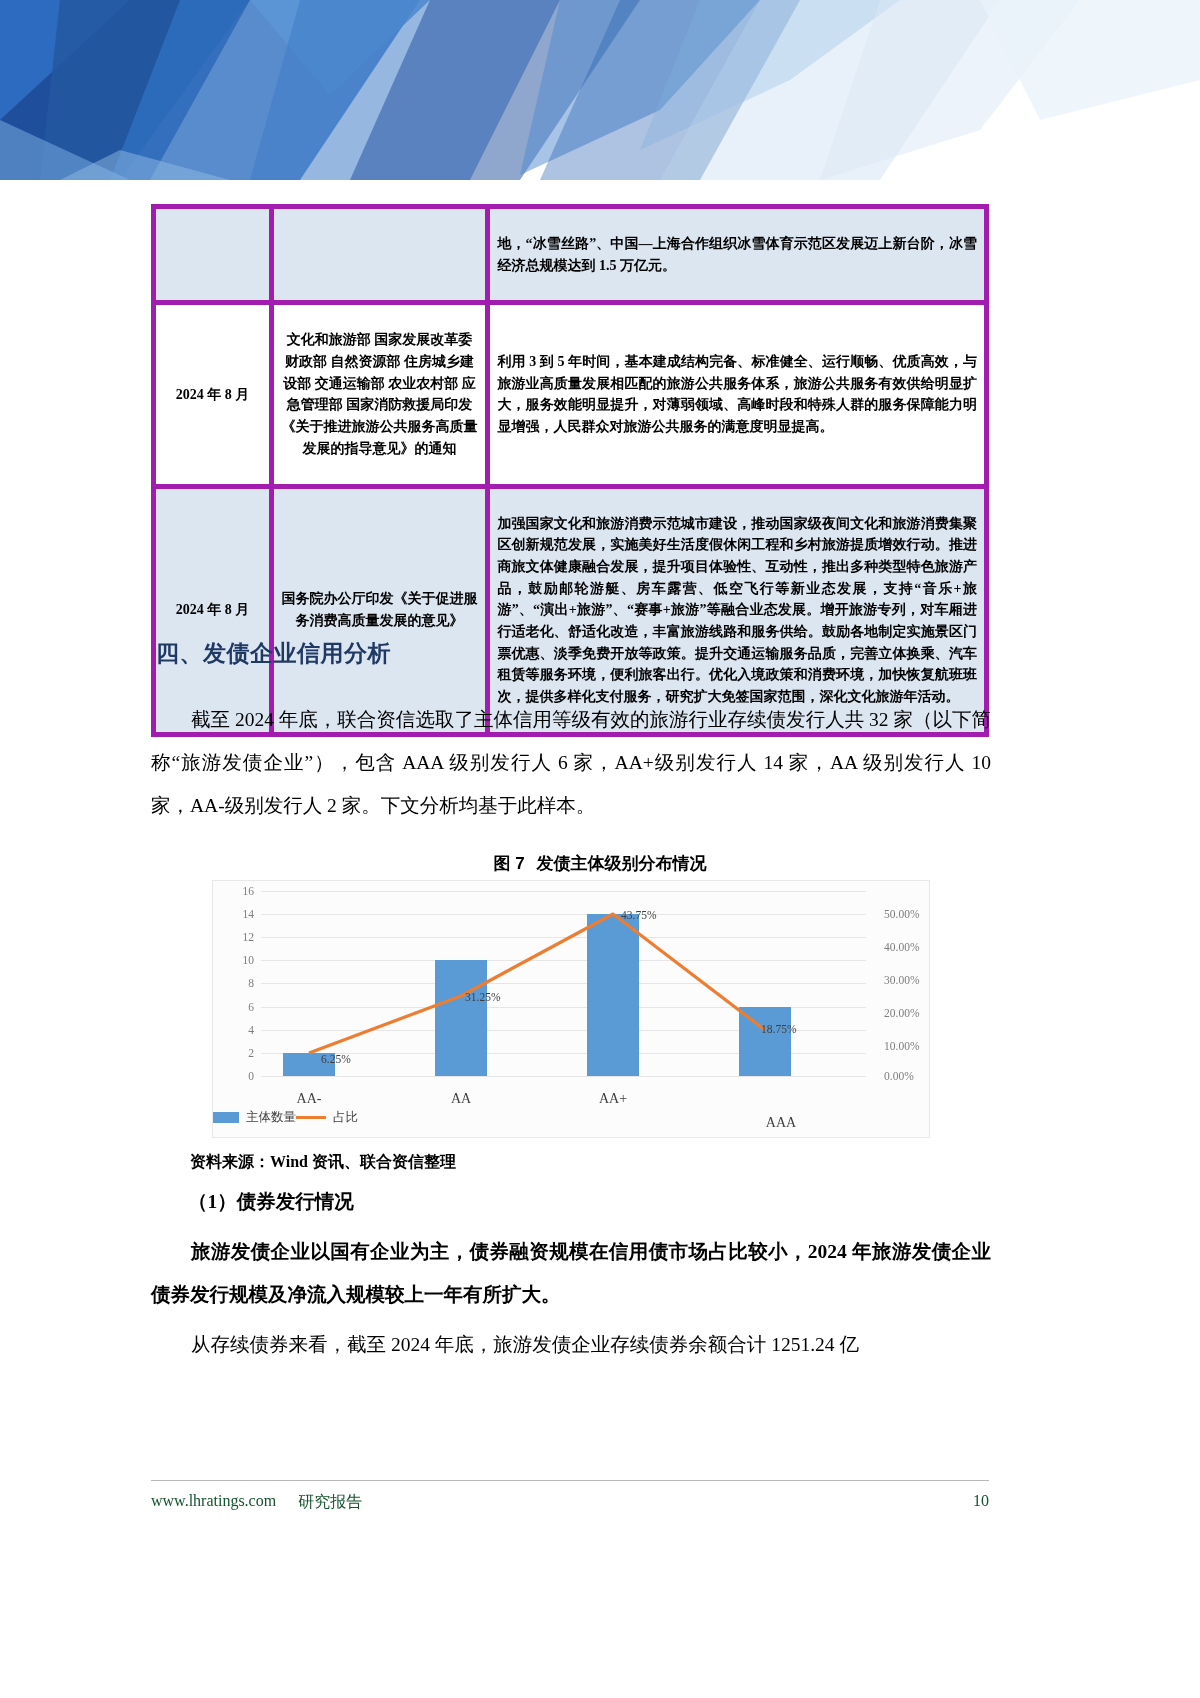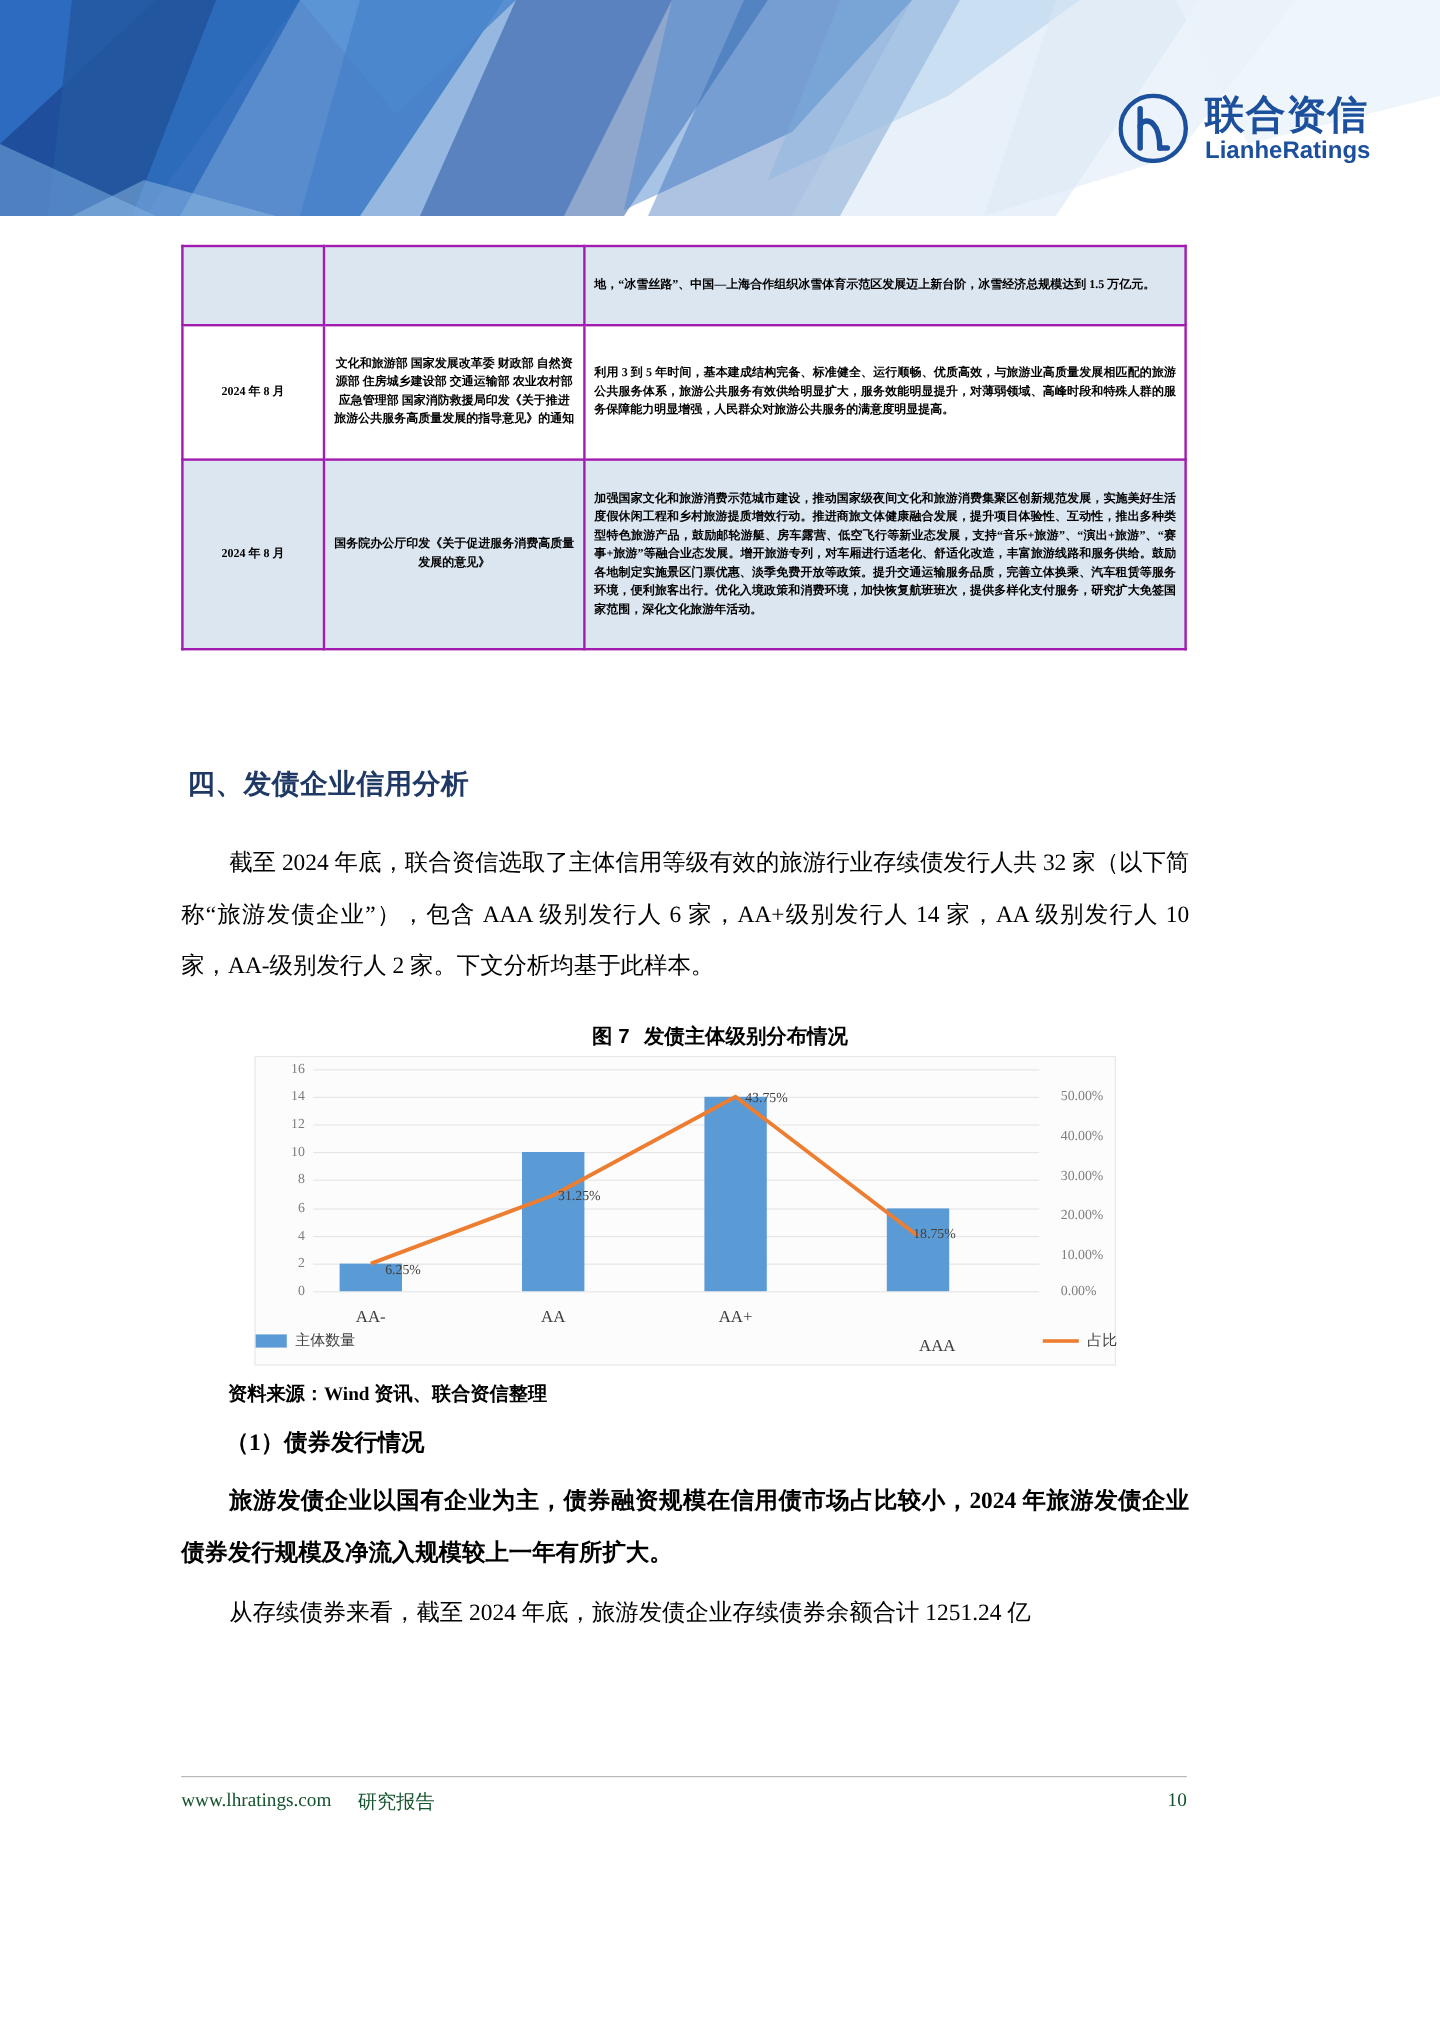--- a/index.html
+++ b/index.html
@@ -40,24 +40,24 @@
     position: absolute; left: 0; top: 180px; width: 1200px;
   }
 
   
   .tbl-wrap { position: absolute; left: 151px; top: 24px; width: 838px; }
   table.policy {
     border-collapse: collapse; width: 838px;
     font-family: "Liberation Serif", "DejaVu Serif", serif;
   }
   table.policy td {
-    border: 2px solid #a21caf;
+    border: 5px solid #a21caf;
     vertical-align: middle;
     padding: 24px 7px;
-    font-size: 10px;
+    font-size: 14px;
     line-height: 1.55;
     color: #000;
     font-weight: bold;
   }
   table.policy tr.shade td { background: #dce6f1; }
   table.policy tr.plain td { background: #ffffff; }
   td.c-date { width: 118px; text-align: center; white-space: nowrap; }
   td.c-name { width: 218px; text-align: center; }
   td.c-body { width: 502px; text-align: justify; }
   .src-note {
@@ -132,21 +132,21 @@
     font-family: "Liberation Serif", "DejaVu Serif", serif;
     font-size: 14px; color: #3f3f3f; text-align: center; width: 90px;
   }
   .dlabel {
     position: absolute;
     font-family: "Liberation Serif", "DejaVu Serif", serif;
     font-size: 11.5px; color: #3f3f3f; white-space: nowrap;
   }
   .legend {
     position: absolute; left: 0; top: 228px; width: 718px;
-    display: flex; justify-content: space-between; align-items: center; gap: 22px;
+    display: flex; justify-content: flex-start; align-items: center; 
   }
   .lg-item { display: flex; align-items: center; gap: 7px; }
   .lg-swatch { width: 26px; height: 11px; background: #5b9bd5; display: block; }
   .lg-line { width: 30px; height: 3px; background: #ed7d31; display: block; }
   .lg-text {
     font-family: "Liberation Sans", "DejaVu Sans", sans-serif;
     font-size: 12.5px; color: #3f3f3f;
   }
   .fig-src {
     position: absolute; left: 190px; top: 972px;
@@ -184,32 +184,20 @@
     <polygon points="620,0 800,0 700,180 540,180" fill="#2a62b0" opacity="0.38"></polygon>
     <polygon points="700,0 900,0 790,80 640,150" fill="#7fb0e0" opacity="0.35"></polygon>
     <polygon points="760,0 1000,0 880,180 660,180" fill="#bcd6ef" opacity="0.35"></polygon>
     <polygon points="880,0 1080,0 980,130 820,180" fill="#d9e7f5" opacity="0.5"></polygon>
     <polygon points="0,120 130,180 0,180" fill="#6fa3da" opacity="0.6"></polygon>
     <polygon points="120,150 230,180 60,180" fill="#8fb9e4" opacity="0.5"></polygon>
     <polygon points="980,0 1200,0 1200,80 1040,120" fill="#eaf2fa" opacity="0.8"></polygon>
     <polygon points="0,150 1200,150 1200,180 0,180" fill="#ffffff" opacity="0.0"></polygon>
   </svg>
 
-  <div class="logo-wrap">
-    <svg class="logo-mark" viewBox="0 0 64 64">
-      <circle cx="32" cy="32" r="30" fill="none" stroke="#1c4f9c" stroke-width="4"></circle>
-      <path d="M20 14 L20 50" stroke="#1c4f9c" stroke-width="5" fill="none" stroke-linecap="round"></path>
-      <path d="M20 31 C20 24 28 24 32 28 C36 32 38 38 38 50" stroke="#1c4f9c" stroke-width="5" fill="none" stroke-linecap="round"></path>
-      <path d="M38 50 L45 50" stroke="#1c4f9c" stroke-width="5" fill="none" stroke-linecap="round"></path>
-    </svg>
-    <div class="logo-text">
-      <span class="logo-cn">联合资信</span>
-      <span class="logo-en">LianheRatings</span>
-    </div>
-  </div>
 </div>
 
 <div class="page">
 
   <div class="tbl-wrap">
     <table class="policy">
       <tbody>
         <tr class="shade">
           <td class="c-date"></td>
           <td class="c-name"></td>

